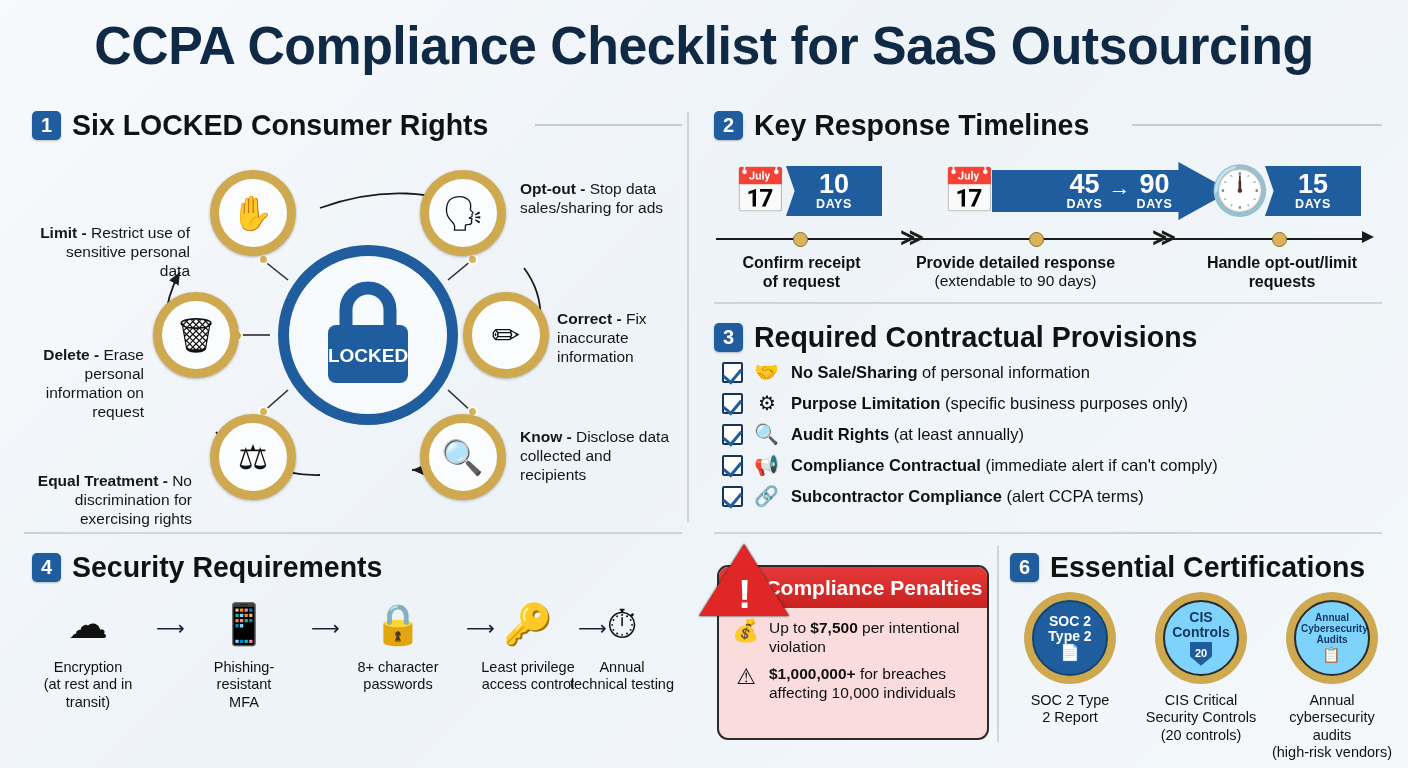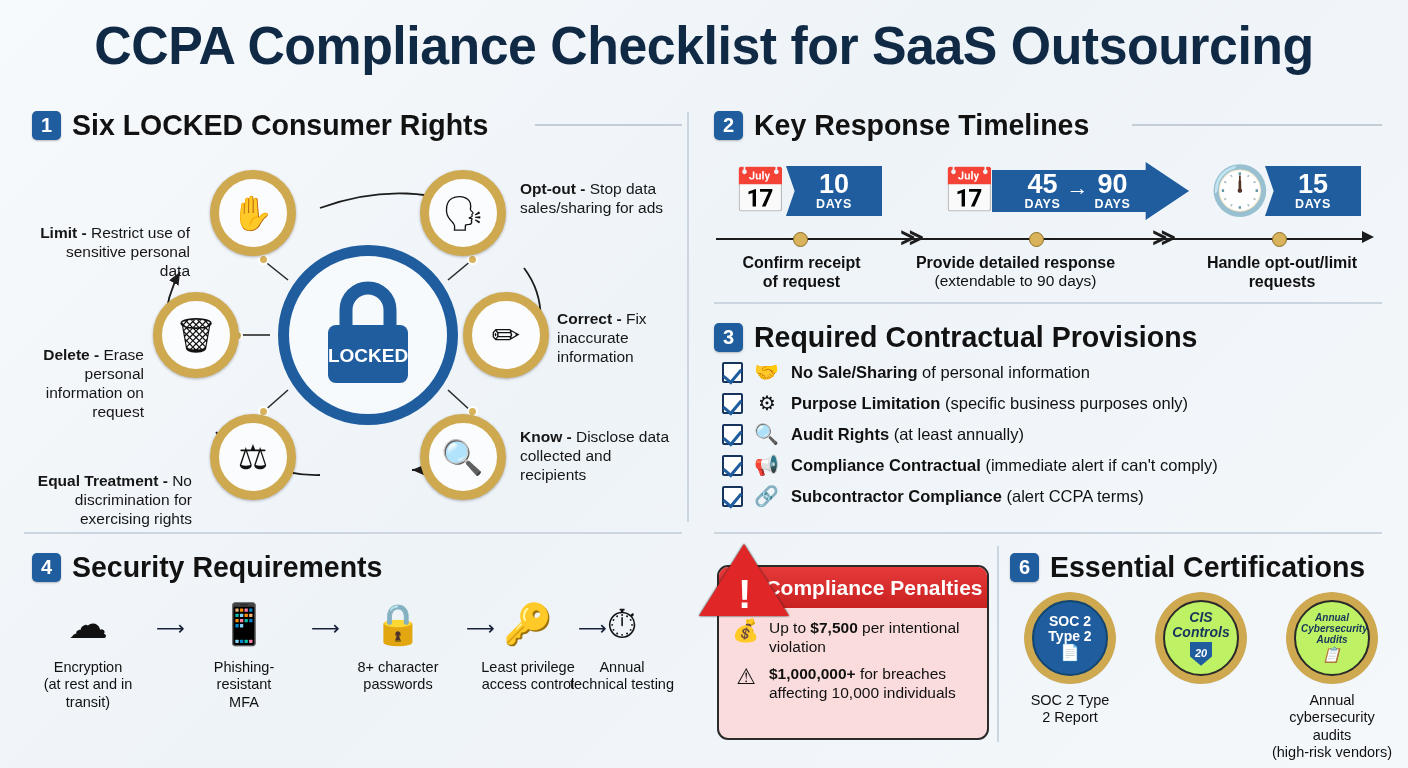--- a/index.html
+++ b/index.html
@@ -70,21 +70,21 @@
     background:#d8b35c;border:1.5px solid #8c6d26;box-sizing:border-box;}
   .tl-chev{position:absolute;top:76px;font-size:23px;color:#1c1c1c;line-height:1;font-weight:bold;}
   .tl-cap{position:absolute;top:103px;text-align:center;font-size:15.5px;line-height:1.2;}
   .tl-cap .b{font-weight:bold;font-size:16px;}
   .banner{
     position:absolute;background:#1f5d9e;color:#fff;display:flex;
     align-items:center;justify-content:center;gap:9px;
     font-weight:bold;box-shadow:0 1px 2px rgba(0,0,0,.25);
   }
   .ribbon{clip-path:polygon(0 0,100% 0,100% 100%,0 100%,9% 50%);}
-  .bigarrow{clip-path:polygon(0 14%,78% 14%,78% 0,100% 50%,78% 100%,78% 86%,0 86%);}
+  .bigarrow{clip-path:polygon(0 14%,78% 14%,78% 0,100% 50%,78% 100%,78% 86%,0 86%);padding-left:42px;}
   .bnum{font-size:27px;line-height:.95;}
   .bdays{font-size:12.5px;letter-spacing:.6px;line-height:1;}
   .bstack{display:flex;flex-direction:column;align-items:center;}
 
   
   #sec3{position:absolute;left:714px;top:358px;width:666px;height:160px;}
   .chk-row{position:absolute;left:8px;display:flex;align-items:center;gap:11px;height:28px;}
   .chkbox{width:21px;height:21px;border:2.2px solid #17355c;border-radius:2px;
     position:relative;box-sizing:border-box;background:#fff;flex:none;}
   .chkbox:after{content:"";position:absolute;left:3px;top:1px;width:8px;height:15px;
@@ -120,21 +120,21 @@
   
   #sec6{position:absolute;left:1006px;top:592px;width:396px;height:170px;}
   .cert{position:absolute;top:0;width:128px;text-align:center;}
   .seal{width:92px;height:92px;margin:0 auto;border-radius:50%;
     background:#cfa94f;display:flex;align-items:center;justify-content:center;
     box-shadow:0 1px 3px rgba(0,0,0,.35);
     -webkit-mask-image:radial-gradient(#000 70%,#000 70%);}
   .seal-in{width:72px;height:72px;border-radius:50%;display:flex;flex-direction:column;
     align-items:center;justify-content:center;line-height:1.05;}
   .seal-blue{background:#1f5d9e;color:#fff;border:2px solid #13456f;}
-  .seal-white{background:#bef264;color:#17355c;border:2px solid #2a2a2a;font-style:italic;}
+  .seal-white{background:#7dd3fc;color:#17355c;border:2px solid #2a2a2a;}
   .seal-t1{font-weight:bold;font-size:14px;}
   .seal-t2{font-weight:bold;font-size:10px;}
   .cert-cap{font-size:14.5px;line-height:1.2;margin-top:8px;}
   .badge20{margin-top:2px;width:22px;height:24px;background:#1f5d9e;color:#fff;
     font-size:11px;font-weight:bold;display:flex;align-items:center;justify-content:center;
     clip-path:polygon(0 0,100% 0,100% 62%,50% 100%,0 62%);}
 </style>
 </head>
 <body>
 
@@ -417,20 +417,23 @@
     </div>
 
     <div class="cert" style="left:131px;">
       <div class="seal">
         <div class="seal-in seal-white">
           <div class="seal-t1">CIS</div>
           <div class="seal-t1">Controls</div>
           <div class="badge20">20</div>
         </div>
       </div>
+      <div class="cert-cap" style="white-space:pre-line;">CIS Critical
+Security Controls
+(20 controls)</div>
     </div>
 
     <div class="cert" style="left:262px;">
       <div class="seal">
         <div class="seal-in seal-white">
           <div class="seal-t2">Annual</div>
           <div class="seal-t2" style="max-width:62px;line-height:1.1;">Cybersecurity Audits</div>
           <div style="font-size:15px;margin-top:2px;">📋</div>
         </div>
       </div>

